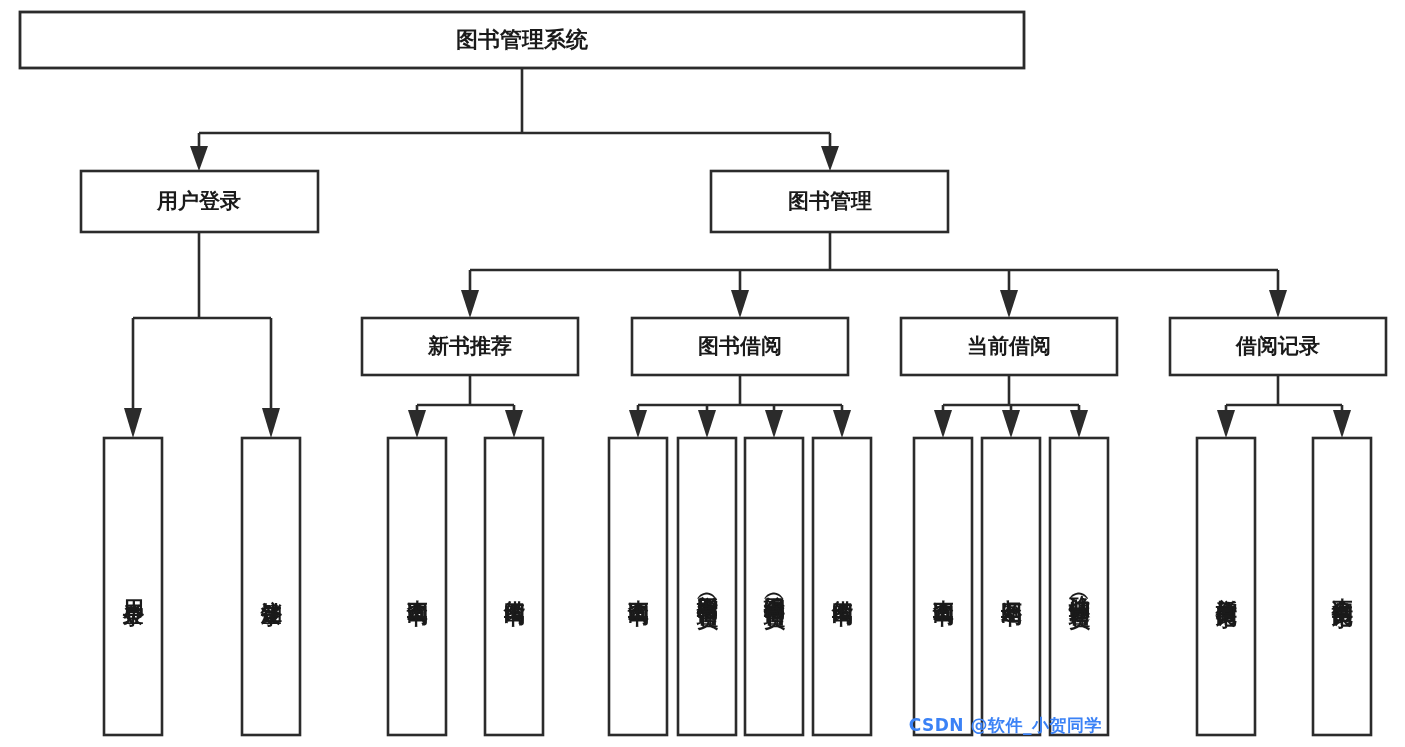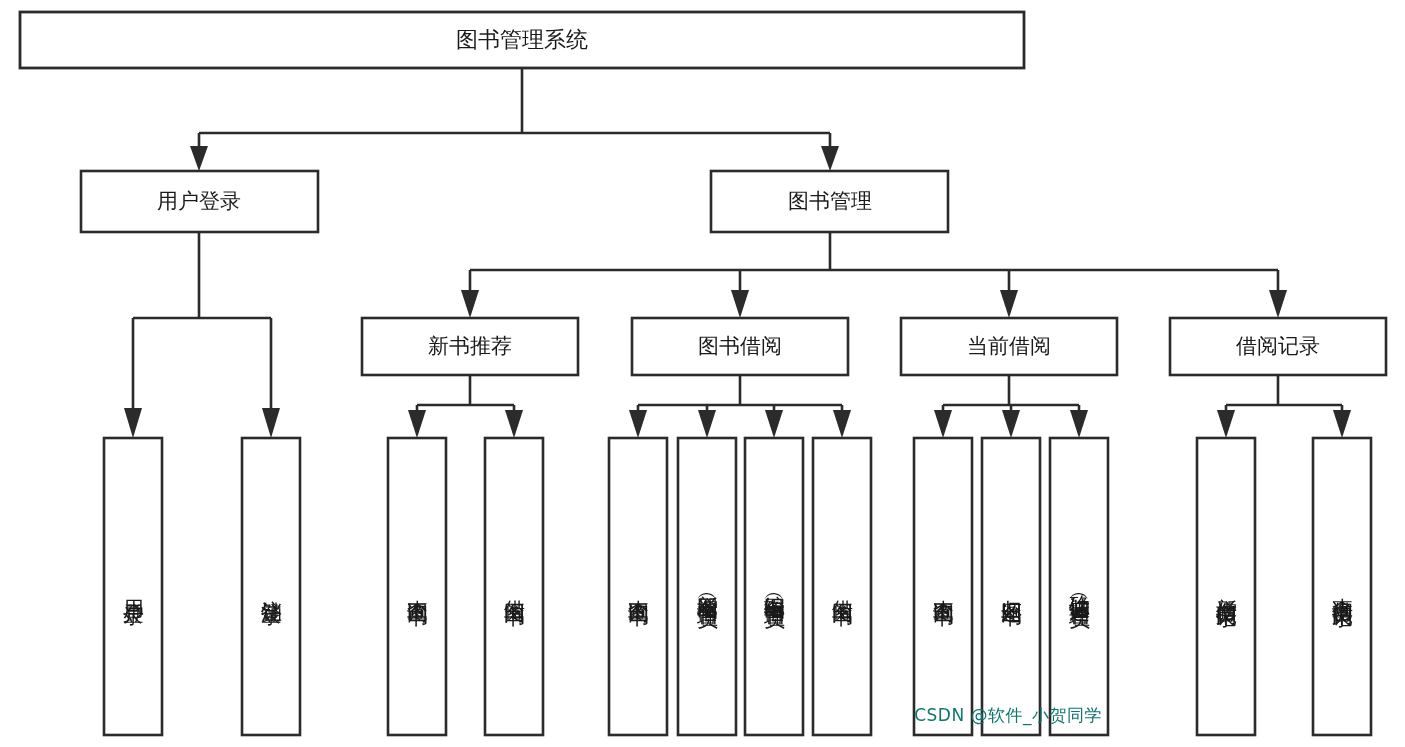--- a/index.html
+++ b/index.html
@@ -14,20 +14,21 @@
     font-family: "DejaVu Sans", "Liberation Sans", sans-serif;
     overflow: hidden;
     position: relative;
   }
   #diagram-root {
     position: absolute;
     left: 0;
     top: 0;
     width: 1114px;
     height: 747px;
+    font-weight: bold;
   }
   svg.flow {
     display: block;
     width: 1405px;
     height: 747px;
   }
   .node-rect {
     fill: #ffffff;
     stroke: #2b2b2b;
     stroke-width: 2.6;
@@ -70,24 +71,24 @@
     font-size: 21px;
     line-height: 1.18;
     color: #1a1a1a;
     letter-spacing: 2px;
     white-space: nowrap;
     text-align: center;
   }
   .watermark {
     position: absolute;
     right: 12px;
-    bottom: 20px;
+    bottom: 10px;
     font-family: "DejaVu Sans", "Liberation Sans", sans-serif;
     font-size: 17px;
-    color: #0f766e;
+    color: #3b82f6;
     letter-spacing: 0.5px;
     pointer-events: none;
     user-select: none;
   }
 </style>
 </head>
 <body>
 
 <div id="diagram-root">
   <svg class="flow" viewBox="0 0 1405 747" xmlns="http://www.w3.org/2000/svg">

